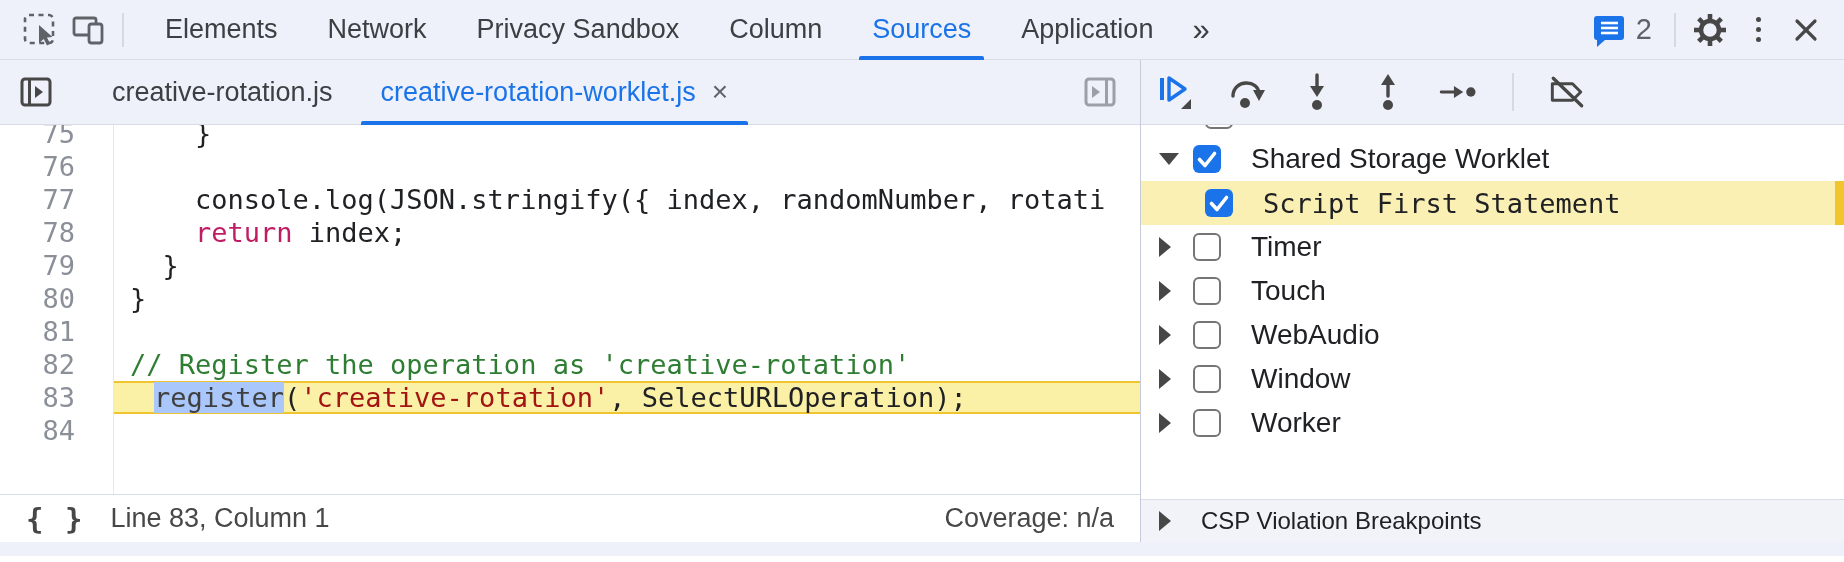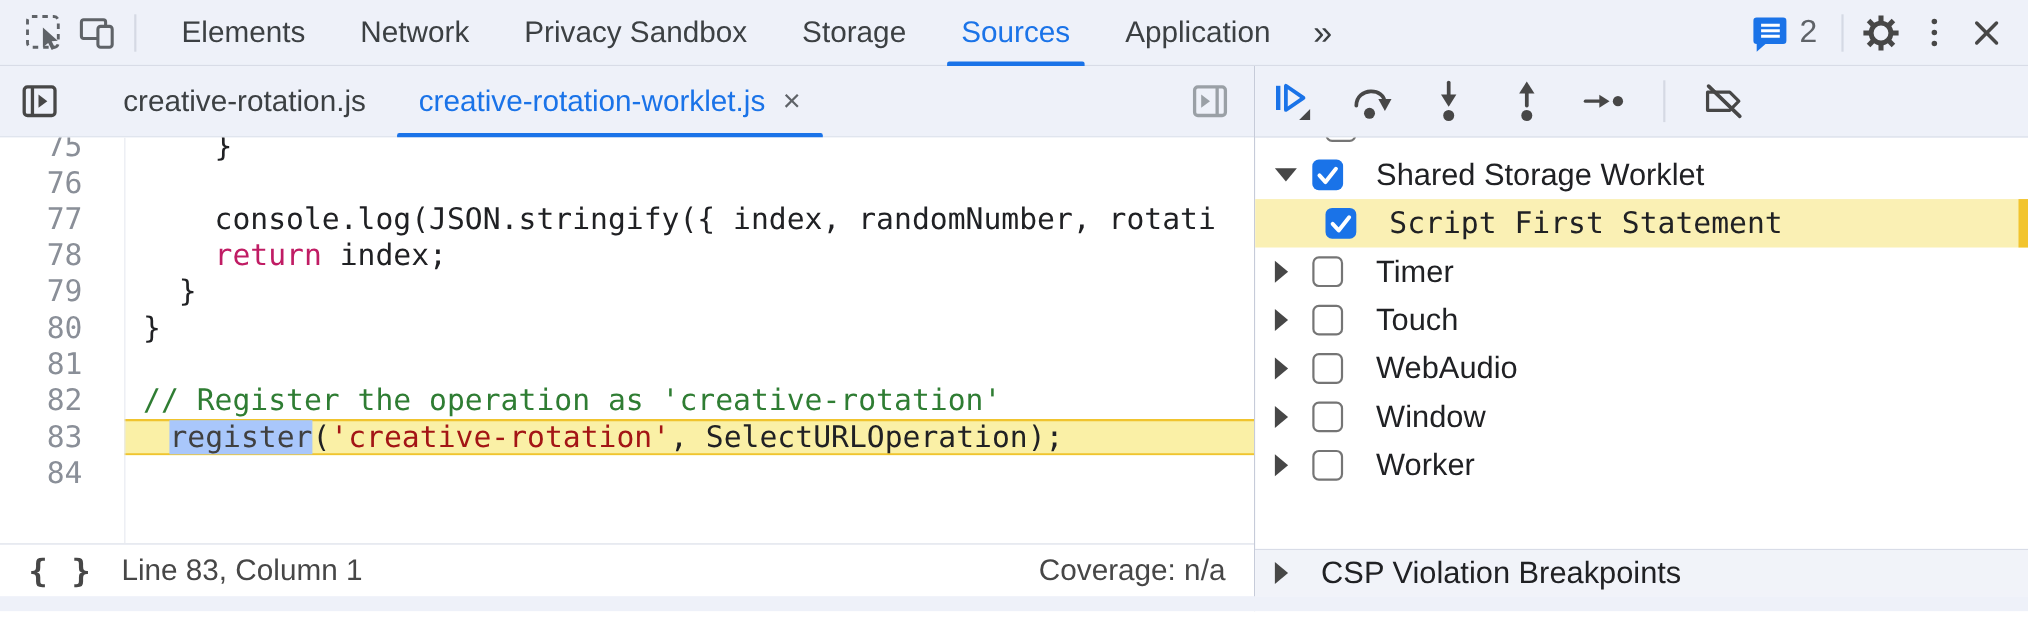--- a/index.html
+++ b/index.html
@@ -87,21 +87,21 @@
   .cb{width:28px;height:28px;border-radius:6px;border:2.5px solid #757575;background:#fff;flex-shrink:0;}
   .cb.on{border:none;background:#1a73e8;}
   .cb svg{display:block;width:28px;height:28px;}
   .bp-label{margin-left:30px;font-size:28px;color:#202124;white-space:nowrap;}
   .bp-label.mono{font-family:"DejaVu Sans Mono","Liberation Mono",monospace;font-size:27px;}
   .scroll-mark{position:absolute;right:0;top:0;bottom:0;width:9px;background:#f2c42d;}
 
   
   .csp-row{position:absolute;left:0;right:0;bottom:14px;height:43px;background:#f1f3f9;
     border-top:1px solid #d8dce7;display:flex;align-items:center;padding-left:18px;}
-  .csp-label{margin-left:8px;font-size:28px;color:#202124;}
+  .csp-label{margin-left:8px;font-size:24px;color:#202124;}
 </style>
 </head>
 <body>
 
 <div class="devtools">
 
   <div class="toolbar-top">
     <button class="icon-btn">
       <svg width="38" height="38" viewBox="0 0 38 38">
         <rect x="4" y="4" width="28" height="28" rx="4" fill="none" stroke="#5f6368" stroke-width="2.6" stroke-dasharray="5 4.5"></rect>
@@ -120,21 +120,21 @@
         <div class="tab">
           <span>Elements</span>
         </div>
         <div class="tab">
           <span>Network</span>
         </div>
         <div class="tab">
           <span>Privacy Sandbox</span>
         </div>
         <div class="tab">
-          <span>Storage</span>
+          <span>Column</span>
         </div>
         <div class="tab active">
           <span>Sources</span>
         </div>
         <div class="tab">
           <span>Application</span>
         </div>
       </div>
     <button class="more-tabs">»</button>
 

